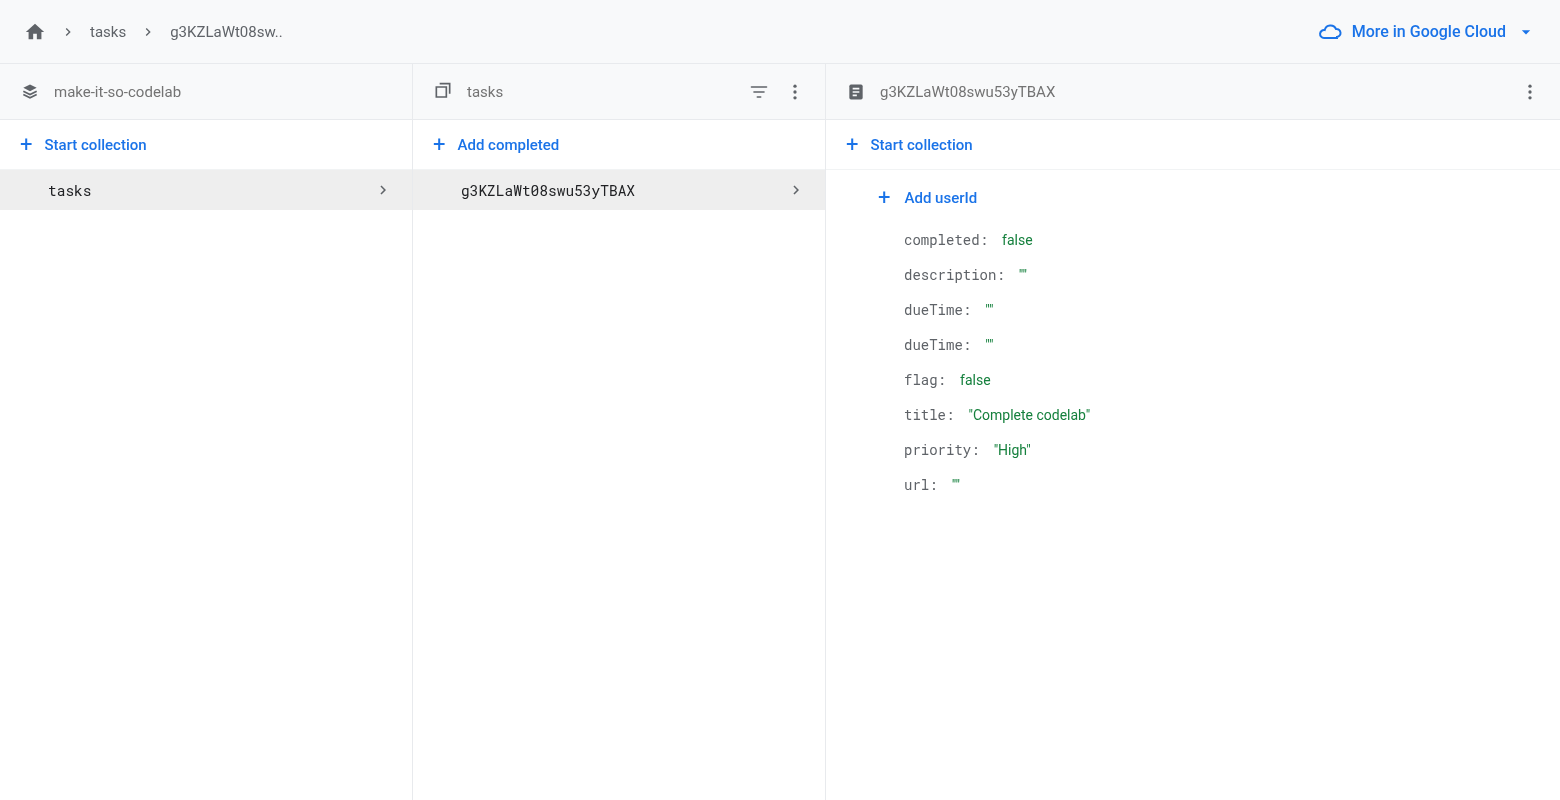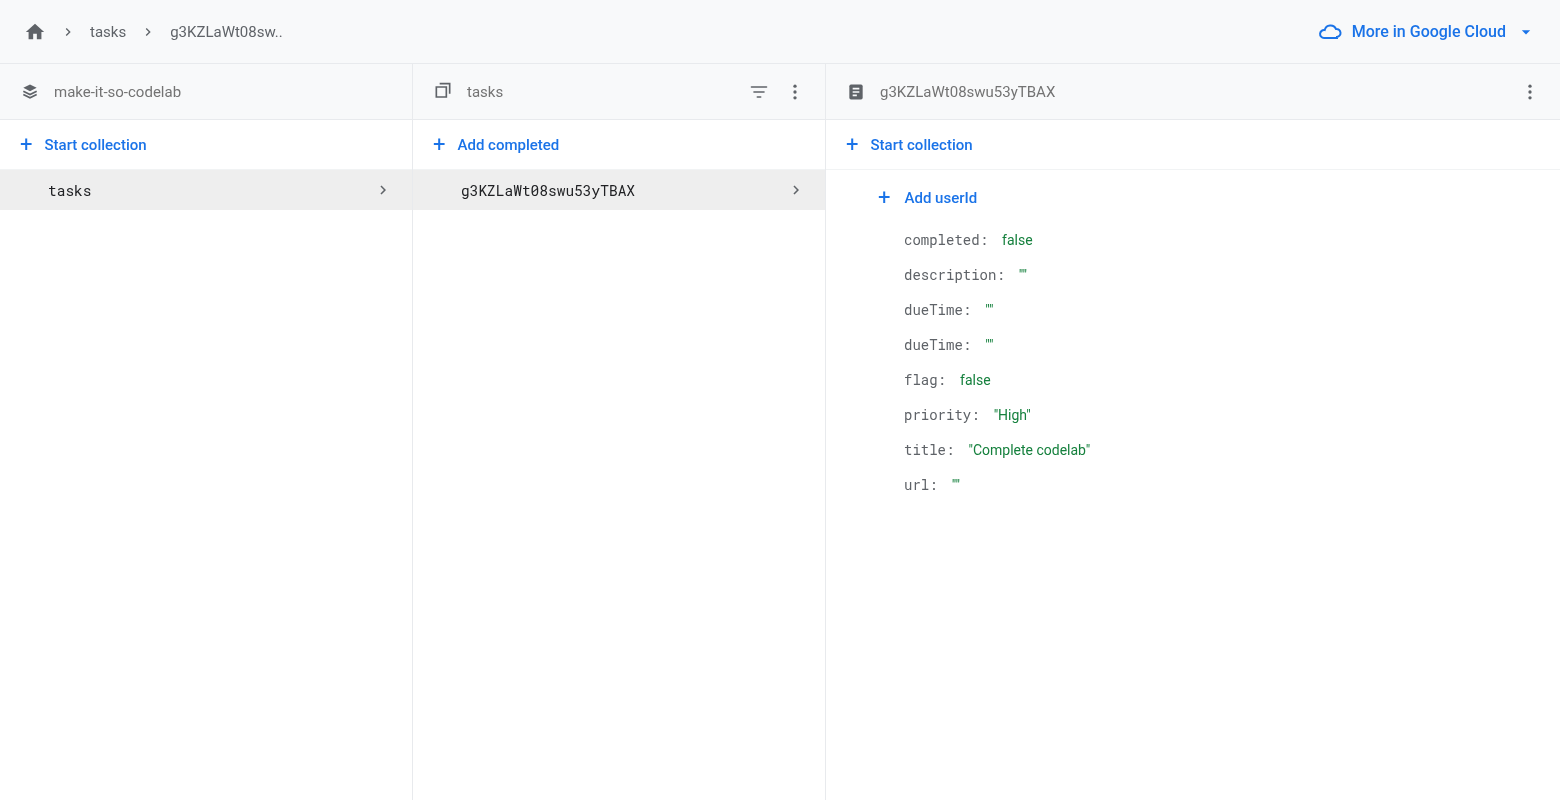--- a/index.html
+++ b/index.html
@@ -269,28 +269,28 @@
           </div>
           <div class="field-row">
             <span class="field-key">dueTime</span>
             <span class="field-val">""</span>
           </div>
           <div class="field-row">
             <span class="field-key">flag</span>
             <span class="field-val">false</span>
           </div>
           <div class="field-row">
+            <span class="field-key">title</span>
+            <span class="field-val">"Complete codelab"</span>
+          </div>
+          <div class="field-row">
             <span class="field-key">priority</span>
             <span class="field-val">"High"</span>
           </div>
           <div class="field-row">
-            <span class="field-key">title</span>
-            <span class="field-val">"Complete codelab"</span>
-          </div>
-          <div class="field-row">
             <span class="field-key">url</span>
             <span class="field-val">""</span>
           </div>
         </div>
     </div>
   </div>
 
 </div>
 
 </body></html>

